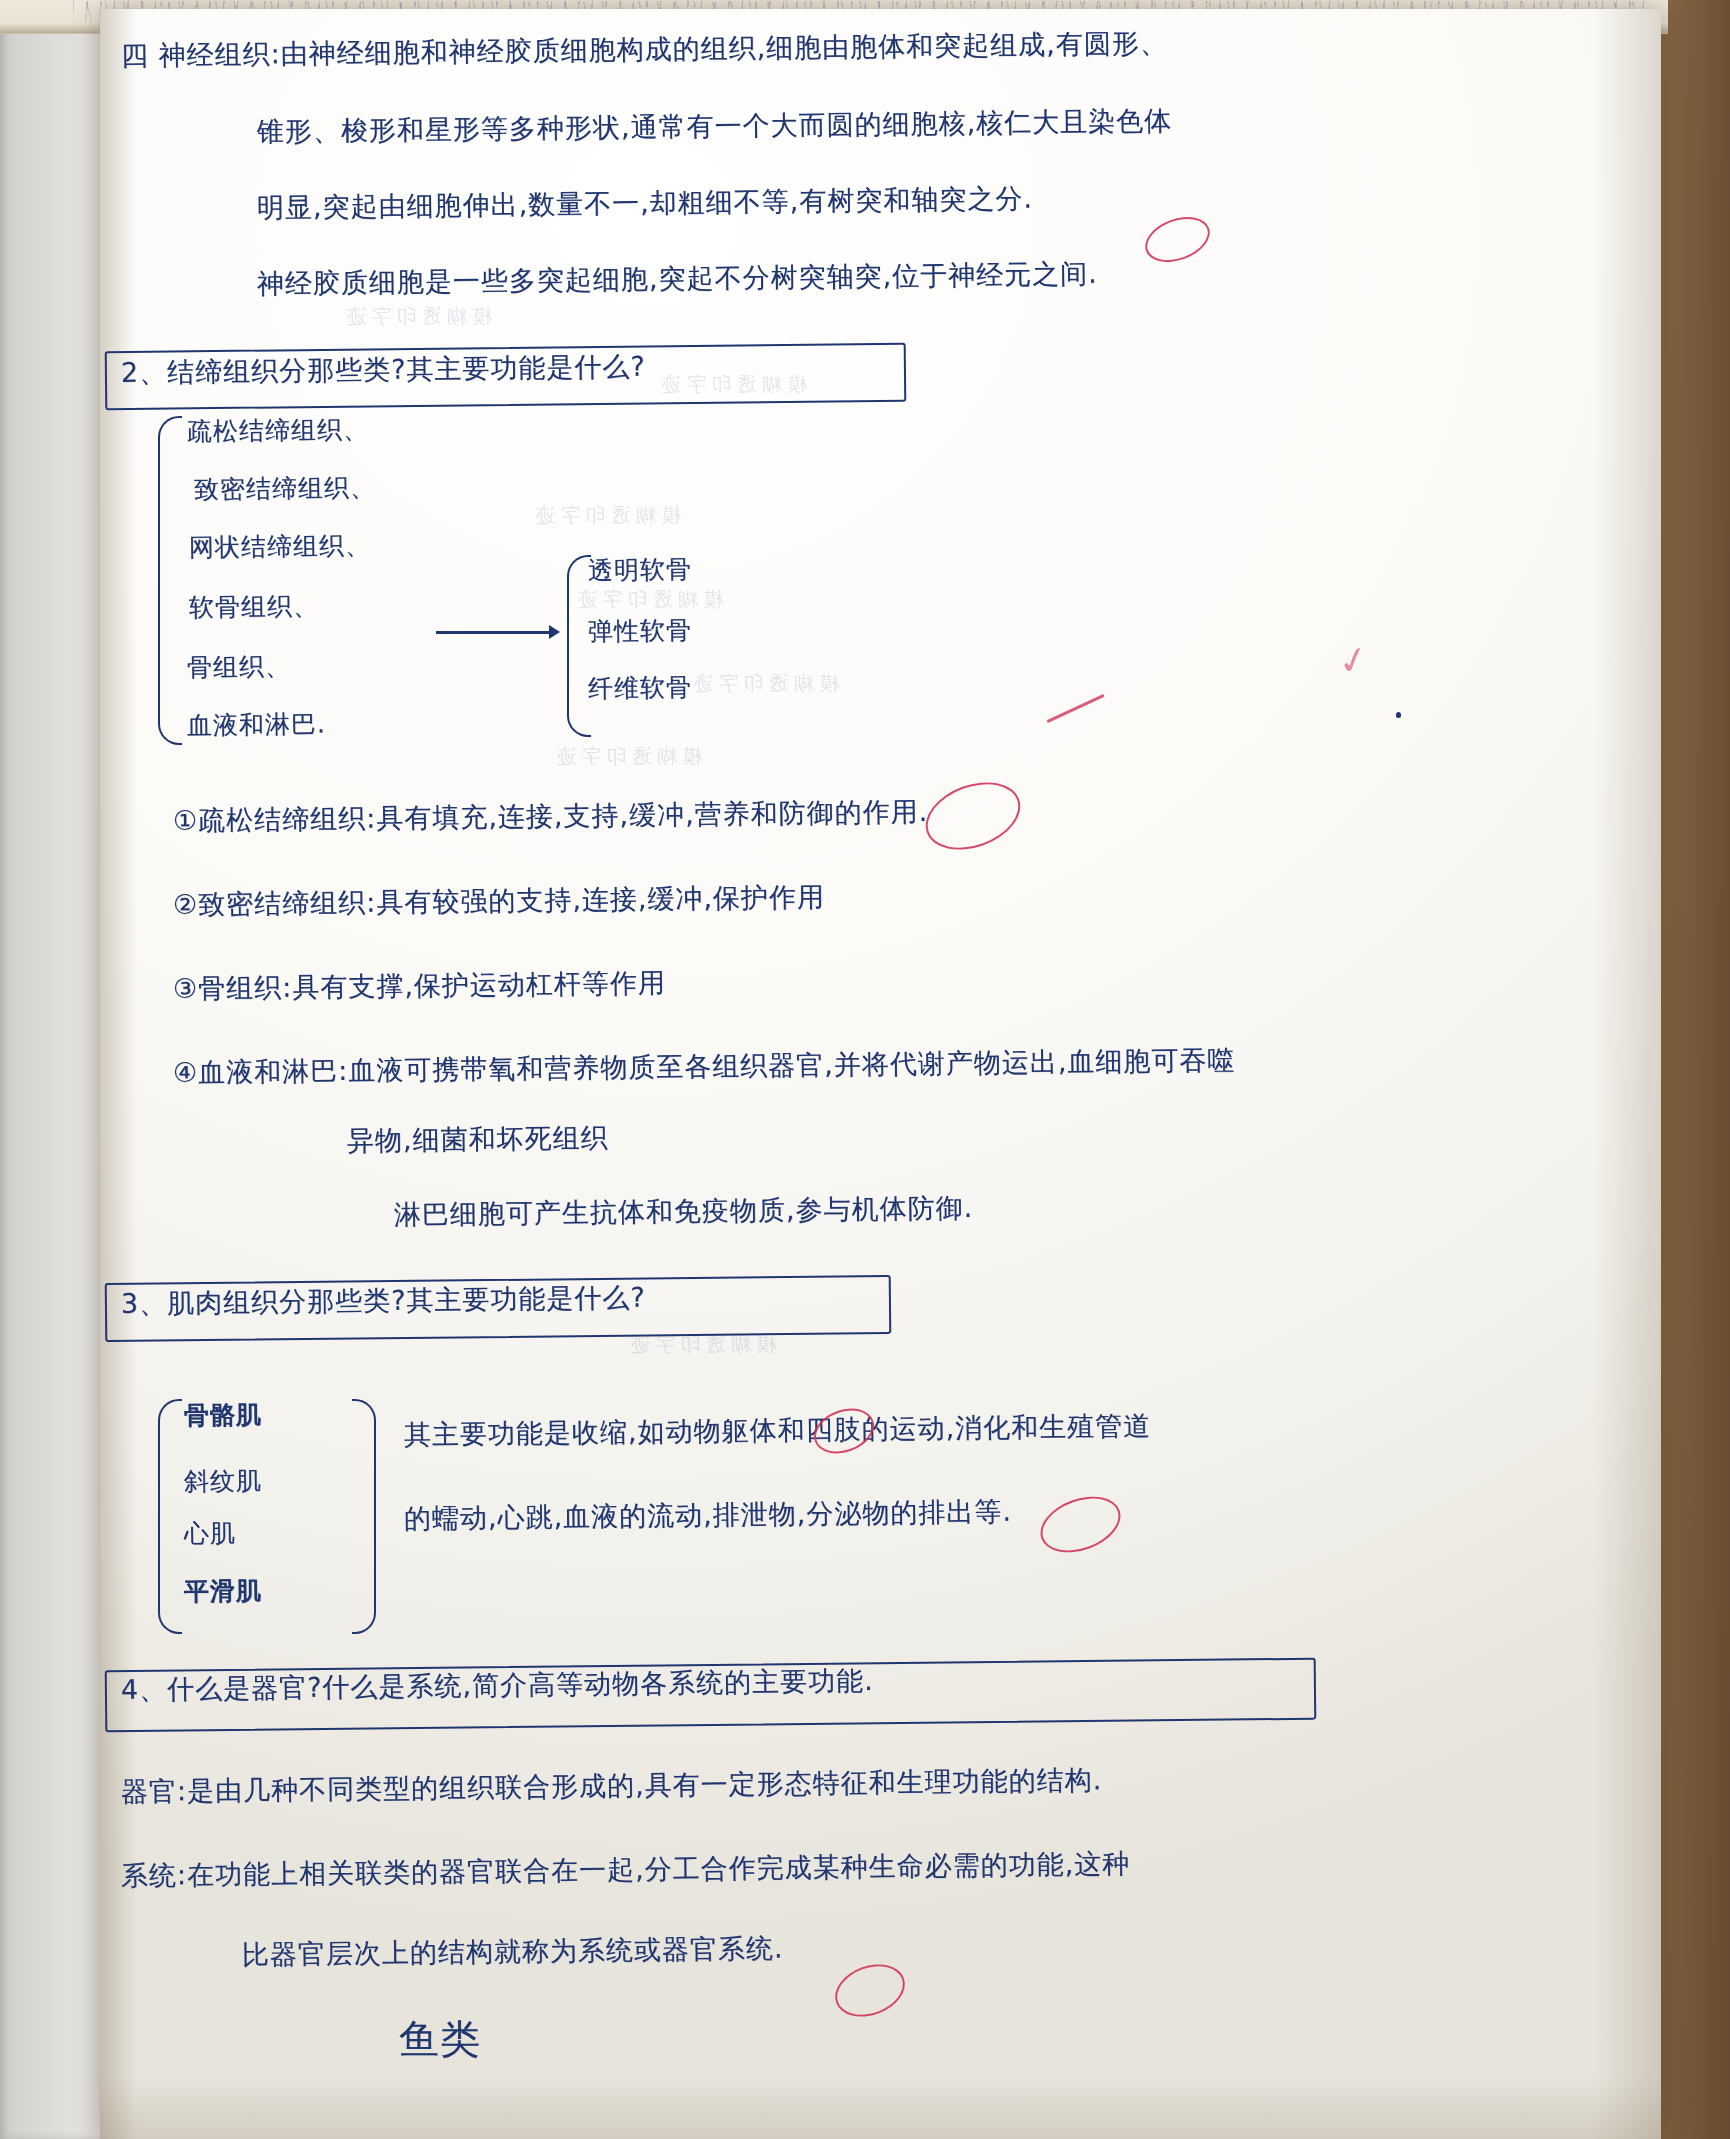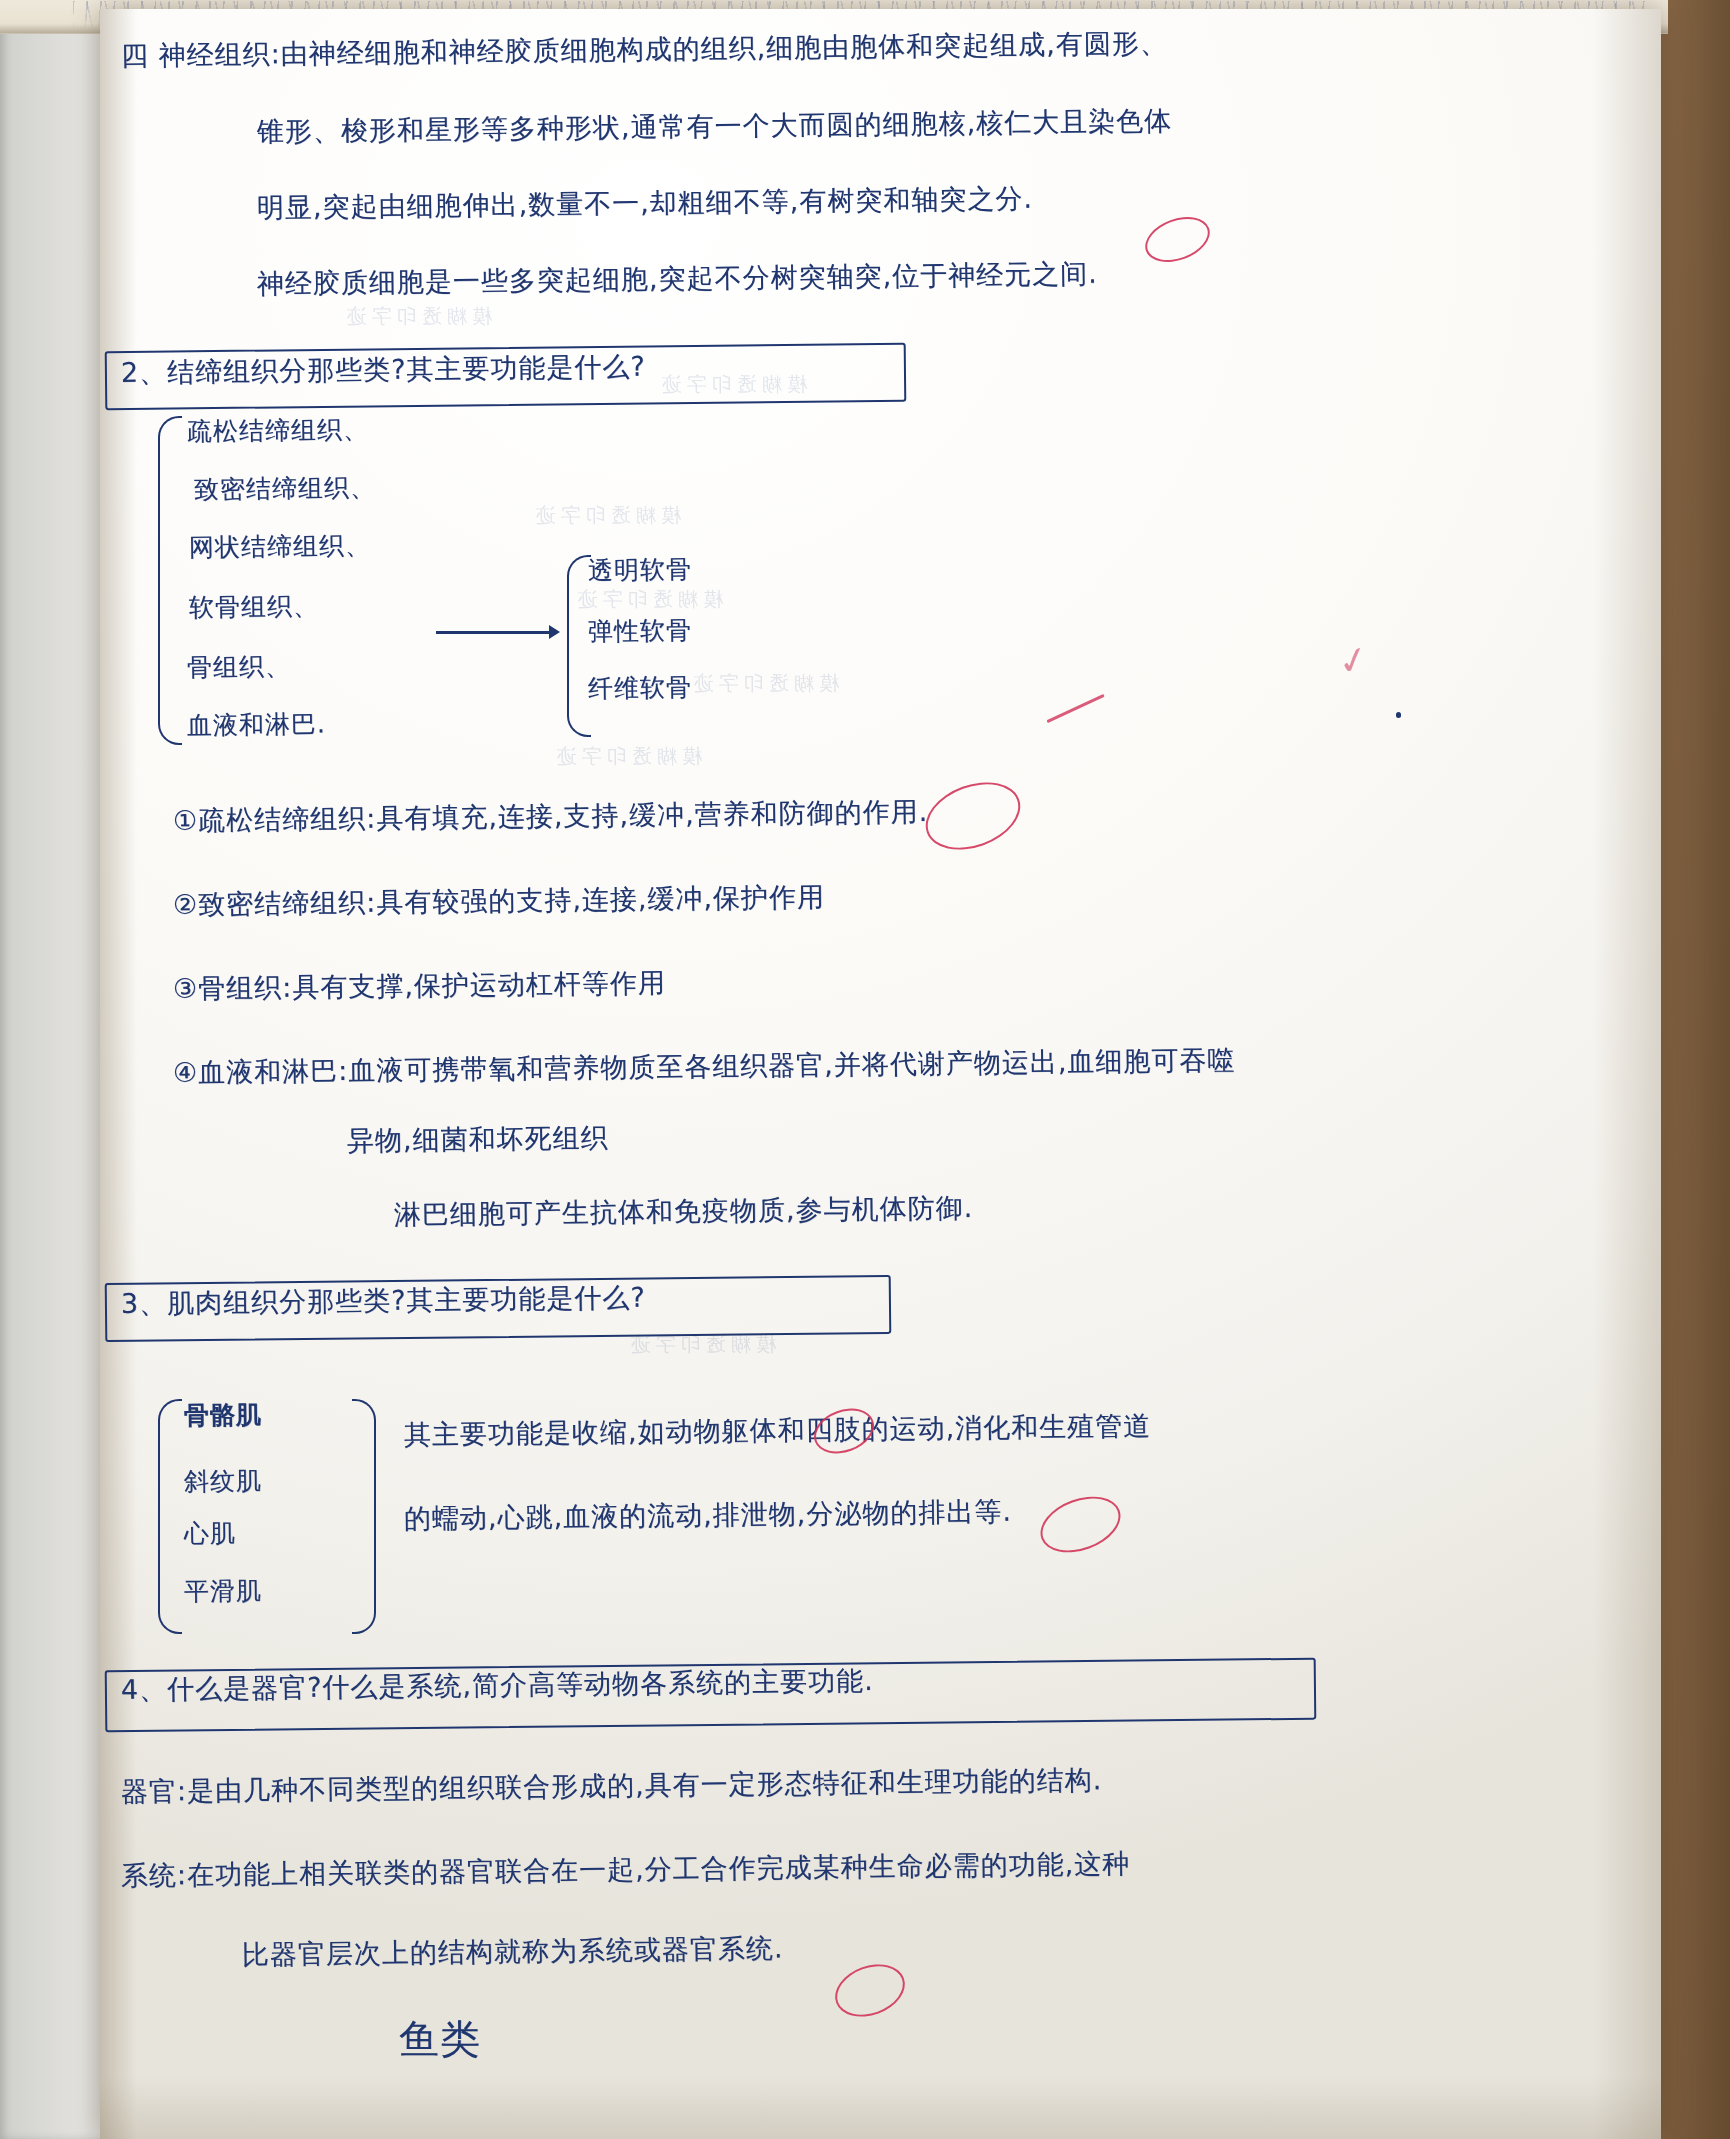--- a/index.html
+++ b/index.html
@@ -260,21 +260,21 @@
     <div class="hw tilt" style="left:247px; top:1117px;">异物,细菌和坏死组织</div>
     <div class="hw tilt" style="left:294px; top:1191px;">淋巴细胞可产生抗体和免疫物质,参与机体防御.</div>
 
     <div class="qbox" style="left:5.2px; top:1270px; width:782px; height:55px;"></div>
     <div class="hw tilt" style="left:21px; top:1280px;">3、肌肉组织分那些类?其主要功能是什么?</div>
 
     <div class="brace" style="left:58px; top:1390px; height:231px;"></div>
     <div class="hw small tilt" style="left:84px; top:1393px;font-weight:bold;">骨骼肌</div>
     <div class="hw small tilt" style="left:84px; top:1453px;margin-top:6px;">斜纹肌</div>
     <div class="hw small tilt" style="left:84px; top:1511px;">心肌</div>
-    <div class="hw small tilt" style="left:84px; top:1569px;">平滑肌</div>
+    <div class="hw small tilt" style="left:84px; top:1569px;font-weight:bold;">平滑肌</div>
     <div class="brace-right" style="left:252px; top:1390px; height:231px;"></div>
 
     <div class="hw tilt" style="left:304px; top:1411px;">其主要功能是收缩,如动物躯体和四肢的运动,消化和生殖管道</div>
     <div class="hw tilt" style="left:304px; top:1495px;">的蠕动,心跳,血液的流动,排泄物,分泌物的排出等.</div>
     <div class="redloop" style="left:713px; top:1401px; width:58px; height:38px;"></div>
     <div class="redloop" style="left:939px; top:1490px; width:79px; height:47px;"></div>
 
     <div class="qbox" style="left:5.2px; top:1655px; width:1207px; height:58px;"></div>
     <div class="hw tilt" style="left:21px; top:1666px;">4、什么是器官?什么是系统,简介高等动物各系统的主要功能.</div>
 

